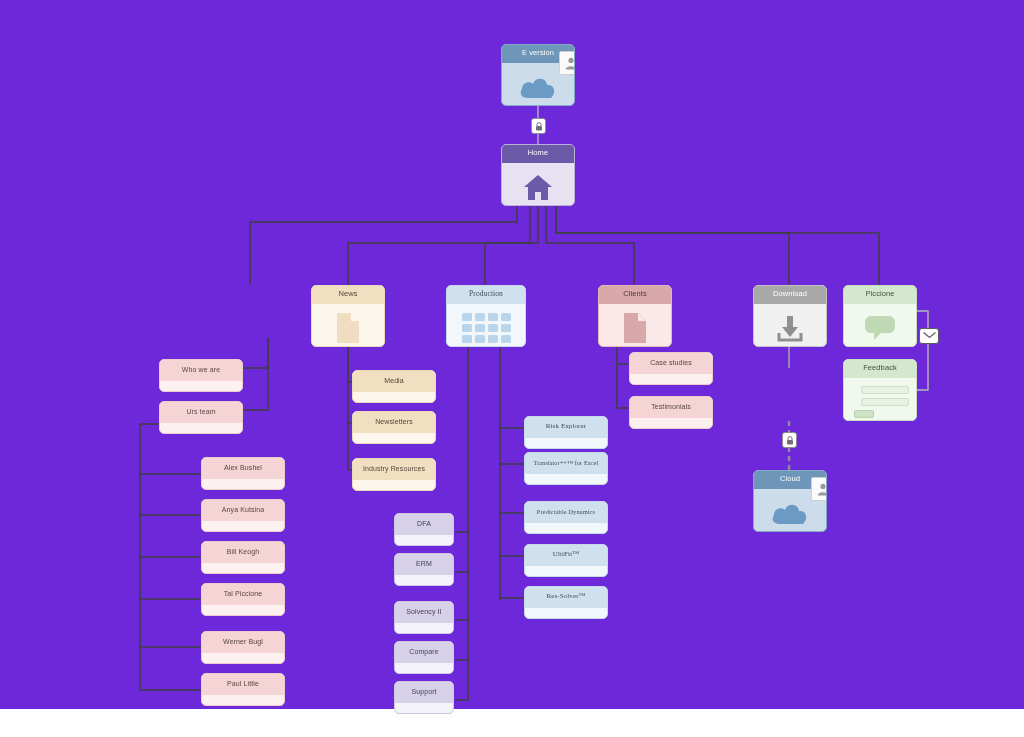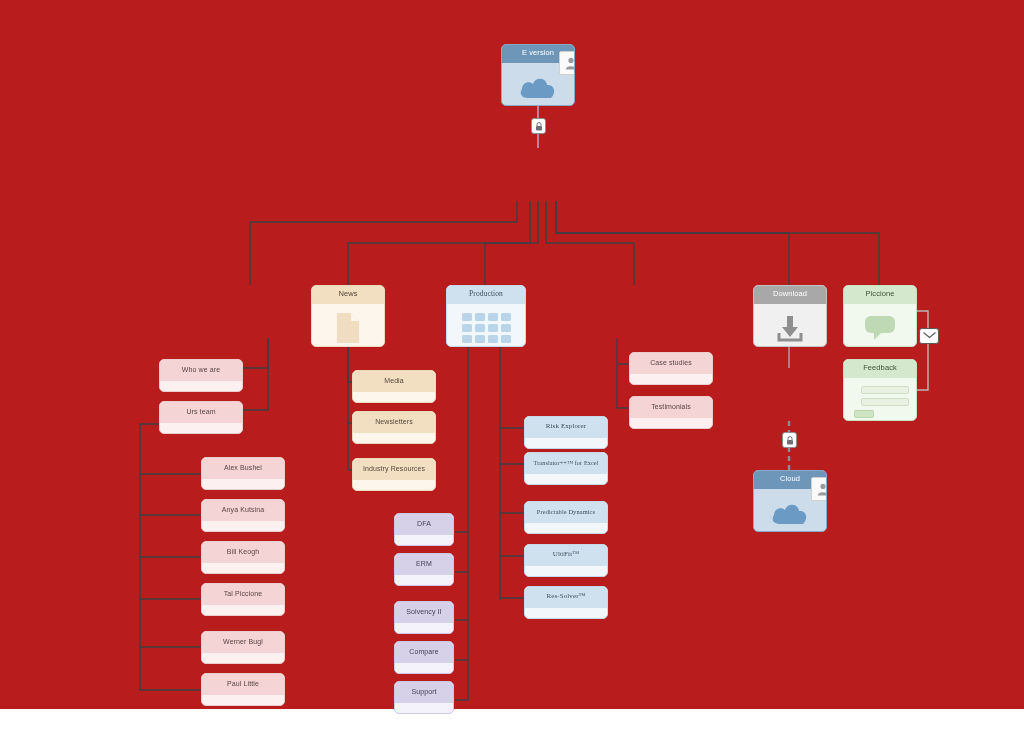--- a/index.html
+++ b/index.html
@@ -1,18 +1,18 @@
 <!DOCTYPE html>
 <html><head>
 <meta charset="utf-8">
 <style>
   html,body{margin:0;padding:0;background:#ffffff;}
   body{width:1024px;height:737px;overflow:hidden;
        font-family:"Liberation Sans","DejaVu Sans",sans-serif;}
-  #stage{position:relative;width:1024px;height:709px;background:#b91c1c;}
+  #stage{position:relative;width:1024px;height:709px;background:#6d28d9;}
   #wires{position:absolute;left:0;top:0;width:1024px;height:737px;}
 
   
   .node{position:absolute;box-sizing:border-box;border-radius:5px;
         border:1px solid rgba(0,0,0,.10);overflow:hidden;}
   .node .hdr{font-size:7.5px;line-height:11px;text-align:center;
              padding:2px 3px 2px;letter-spacing:.1px;color:#2f2f33;
              white-space:nowrap;overflow:hidden;text-overflow:ellipsis;}
   .node .body{position:relative;}
   .node.big{width:74px;height:62px;}
@@ -140,20 +140,28 @@
     </div>
   </div>
 
   <div class="badge lock" style="left:531px;top:118px;">
     <svg width="8" height="9" viewBox="0 0 8 9">
       <path d="M2 4 V2.6 A2 2 0 0 1 6 2.6 V4" fill="none" stroke="#6f6f76" stroke-width="1"></path>
       <rect x="1" y="4" width="6" height="4.4" rx="1" fill="#6f6f76"></rect>
     </svg>
   </div>
 
+  <div class="node big p-purple" style="left:501px;top:144px;">
+    <div class="hdr">Home</div>
+    <div class="body">
+      <svg width="30" height="28" viewBox="0 0 30 28">
+        <path d="M15 2 L29 14 L25 14 L25 27 L18 27 L18 19 L12 19 L12 27 L5 27 L5 14 L1 14 Z" fill="#6a5aa8"></path>
+      </svg>
+    </div>
+  </div>
 
 
   <div class="node big p-sand" style="left:311px;top:285px;">
     <div class="hdr">News</div>
     <div class="body">
       <svg width="26" height="32" viewBox="0 0 26 32">
         <path d="M2 1 H16 L24 9 V31 H2 Z" fill="#f0dcc0"></path>
         <path d="M16 1 V9 H24 Z" fill="#fdf6ec"></path>
       </svg>
     </div>
@@ -172,20 +180,29 @@
           <i></i>
           <i></i>
           <i></i>
           <i></i>
           <i></i>
           <i></i>
       </span>
     </div>
   </div>
 
+  <div class="node big p-rose" style="left:598px;top:285px;">
+    <div class="hdr">Clients</div>
+    <div class="body">
+      <svg width="26" height="32" viewBox="0 0 26 32">
+        <path d="M2 1 H16 L24 9 V31 H2 Z" fill="#d9a8a8"></path>
+        <path d="M16 1 V9 H24 Z" fill="#fbe9e9"></path>
+      </svg>
+    </div>
+  </div>
 
   <div class="node big p-grey" style="left:753px;top:285px;">
     <div class="hdr">Download</div>
     <div class="body">
       <svg width="30" height="30" viewBox="0 0 30 30">
         <rect x="12" y="3" width="6" height="12" fill="#8f8f8f"></rect>
         <path d="M7 14 L15 24 L23 14 Z" fill="#8f8f8f"></path>
         <path d="M4 20 V27 H26 V20" fill="none" stroke="#8f8f8f" stroke-width="3"></path>
       </svg>
     </div>

